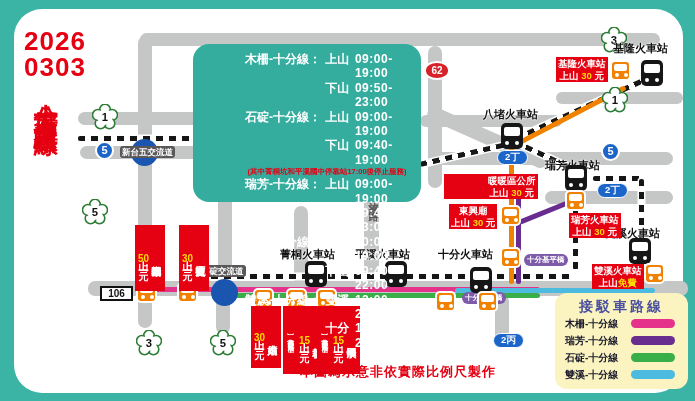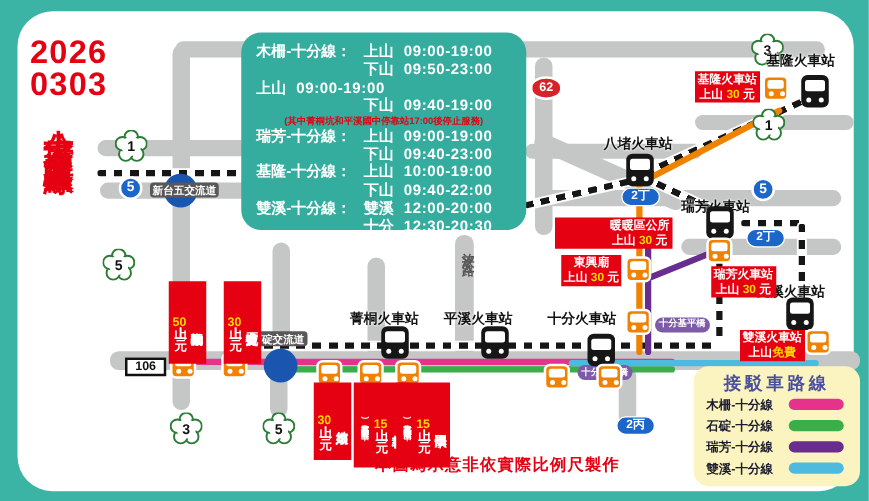--- a/index.html
+++ b/index.html
@@ -48,21 +48,21 @@
   .fareh .num{color:#ffd800;}
   .farev{position:absolute;background:#e50012;color:#fff;font-weight:bold;writing-mode:vertical-rl;text-align:center;font-size:10px;line-height:13px;padding:3px 2px;z-index:7;}
   .farev .num{color:#ffd800;text-combine-upright:all;}
   .farev .fnote{font-size:6.5px;line-height:8px;letter-spacing:-1px;}
 
   
   .date{position:absolute;left:24px;top:28px;color:#e50012;font-weight:bold;font-size:26px;line-height:26px;letter-spacing:1px;z-index:8;}
   .vtitle{position:absolute;left:30px;top:84px;writing-mode:vertical-rl;color:#e50012;font-weight:bold;font-size:24px;letter-spacing:3px;z-index:8;}
 
   
-  .sched{position:absolute;left:193px;top:26px;width:228px;height:158px;background:#34ad9f;border-radius:16px;z-index:7;padding-top:8px;box-sizing:border-box;}
+  .sched{position:absolute;left:193px;top:44px;width:228px;height:158px;background:#34ad9f;border-radius:16px;z-index:7;padding-top:8px;box-sizing:border-box;padding-left:40px;}
   .srow{display:flex;color:#fff;font-weight:bold;font-size:12px;line-height:14.4px;padding-left:12px;}
   .sroute{width:86px;}
   .sdir{width:32px;}
   .stime{letter-spacing:0.5px;}
   .snote{color:#e50012;font-weight:bold;font-size:7.5px;line-height:10px;text-align:center;}
 
   
   .legend{position:absolute;left:555px;top:293px;width:133px;height:96px;background:#fbf4c0;border-radius:12px;z-index:8;padding-top:4px;box-sizing:border-box;}
   .ltitle{color:#4a4f9f;font-weight:bold;font-size:14px;letter-spacing:3px;text-align:center;line-height:18px;}
   .lrow{display:flex;align-items:center;padding:1.5px 0 1.5px 10px;}
@@ -281,20 +281,21 @@
         <span class="sroute">木柵-十分線：</span>
         <span class="sdir">上山</span>
         <span class="stime">09:00-19:00</span>
       </div>
     <div class="srow">
         <span class="sroute"></span>
         <span class="sdir">下山</span>
         <span class="stime">09:50-23:00</span>
       </div>
     <div class="srow">
+        <span class="sroute">石碇-十分線：</span>
         <span class="sdir">上山</span>
         <span class="stime">09:00-19:00</span>
       </div>
     <div class="srow">
         <span class="sroute"></span>
         <span class="sdir">下山</span>
         <span class="stime">09:40-19:00</span>
       </div>
     <div class="snote">(其中菁桐坑和平溪國中停靠站17:00後停止服務)</div>
     <div class="srow">
@@ -329,26 +330,26 @@
       </div>
   </div>
 
   <div class="legend">
     <div class="ltitle">接駁車路線</div>
     <div class="lrow">
         <span class="lname">木柵-十分線</span>
         <span class="lbar" style="background: rgb(229, 51, 139);"></span>
       </div>
     <div class="lrow">
+        <span class="lname">瑞芳-十分線</span>
+        <span class="lbar" style="background: rgb(104, 45, 143);"></span>
+      </div>
+    <div class="lrow">
         <span class="lname">石碇-十分線</span>
         <span class="lbar" style="background: rgb(58, 174, 73);"></span>
-      </div>
-    <div class="lrow">
-        <span class="lname">瑞芳-十分線</span>
-        <span class="lbar" style="background: rgb(104, 45, 143);"></span>
       </div>
     <div class="lrow">
         <span class="lname">雙溪-十分線</span>
         <span class="lbar" style="background: rgb(76, 187, 223);"></span>
       </div>
   </div>
 
   <div class="disclaimer">本圖為示意非依實際比例尺製作</div>
 </div>
 

